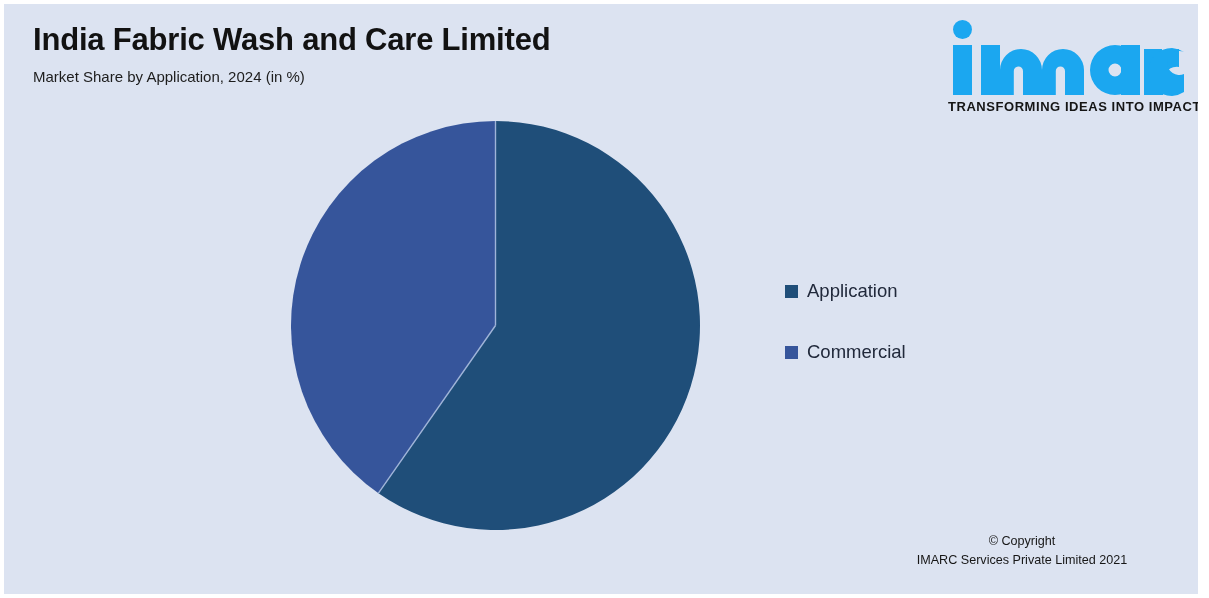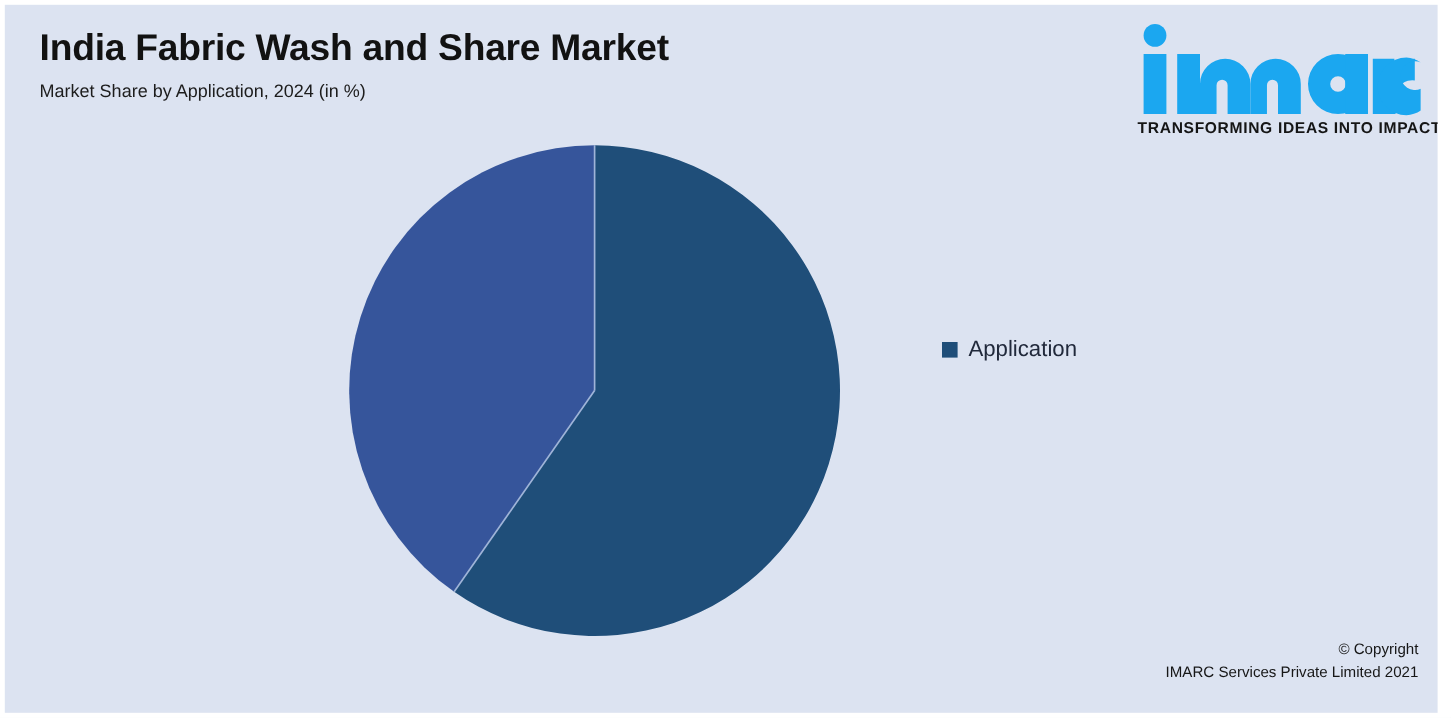--- a/index.html
+++ b/index.html
@@ -117,38 +117,38 @@
     line-height: 22px;
     color: #21293b;
     white-space: nowrap;
   }
 
   
   #footer {
     position: absolute;
     right: 16px;
     bottom: 24px;
-    text-align: right;
+    text-align: center;
     width: 320px;
   }
   .footer-line {
     font-size: 12.6px;
     line-height: 19px;
     color: #171717;
     white-space: nowrap;
   }
 </style>
 </head>
 <body>
 
 <div id="page">
   <div id="canvas">
 
     <div id="title-block">
-      <div id="chart-title">India Fabric Wash and Share Market</div>
+      <div id="chart-title">India Fabric Wash and Care Limited</div>
       <div id="chart-subtitle">Market Share by Application, 2024 (in %)</div>
     </div>
 
     <div id="logo-block">
       <svg id="logo-mark" viewBox="0 0 236 80" aria-hidden="true">
         <g fill="#1BA7F0">
 
           <circle cx="14.5" cy="11.5" r="9.5"></circle>
 
           <rect x="5" y="27" width="19" height="50"></rect>
@@ -181,20 +181,24 @@
         <line x1="208.5" y1="208.5" x2="208.50" y2="4.00" stroke="#9FB4D8" stroke-width="1.4"></line>
         <line x1="208.5" y1="208.5" x2="91.44" y2="376.18" stroke="#9FB4D8" stroke-width="1.4"></line>
       </svg>
     </div>
 
     <div id="legend">
       <div class="legend-item">
         <span class="legend-swatch" style="background:#1F4E79"></span>
         <span class="legend-label">Application</span>
       </div>
+      <div class="legend-item">
+        <span class="legend-swatch" style="background:#36559B"></span>
+        <span class="legend-label">Commercial</span>
+      </div>
     </div>
 
     <div id="footer">
       <div class="footer-line">© Copyright</div>
       <div class="footer-line">IMARC Services Private Limited 2021</div>
     </div>
 
   </div>
 </div>
 

